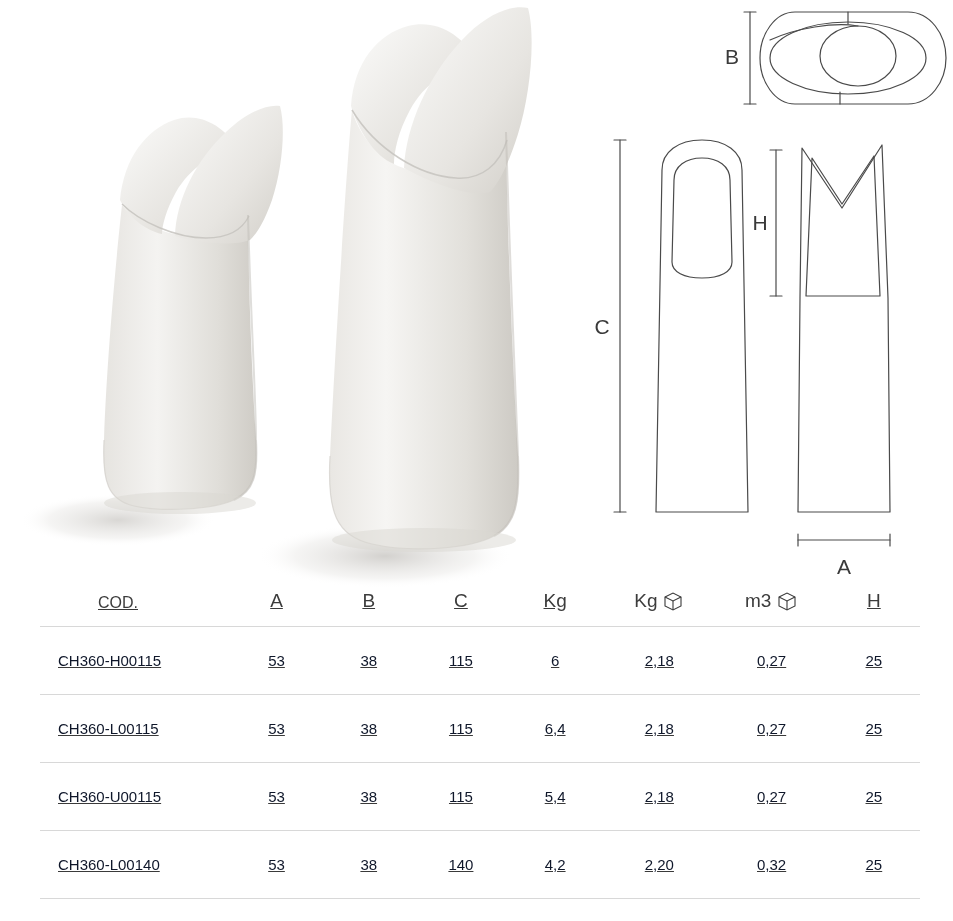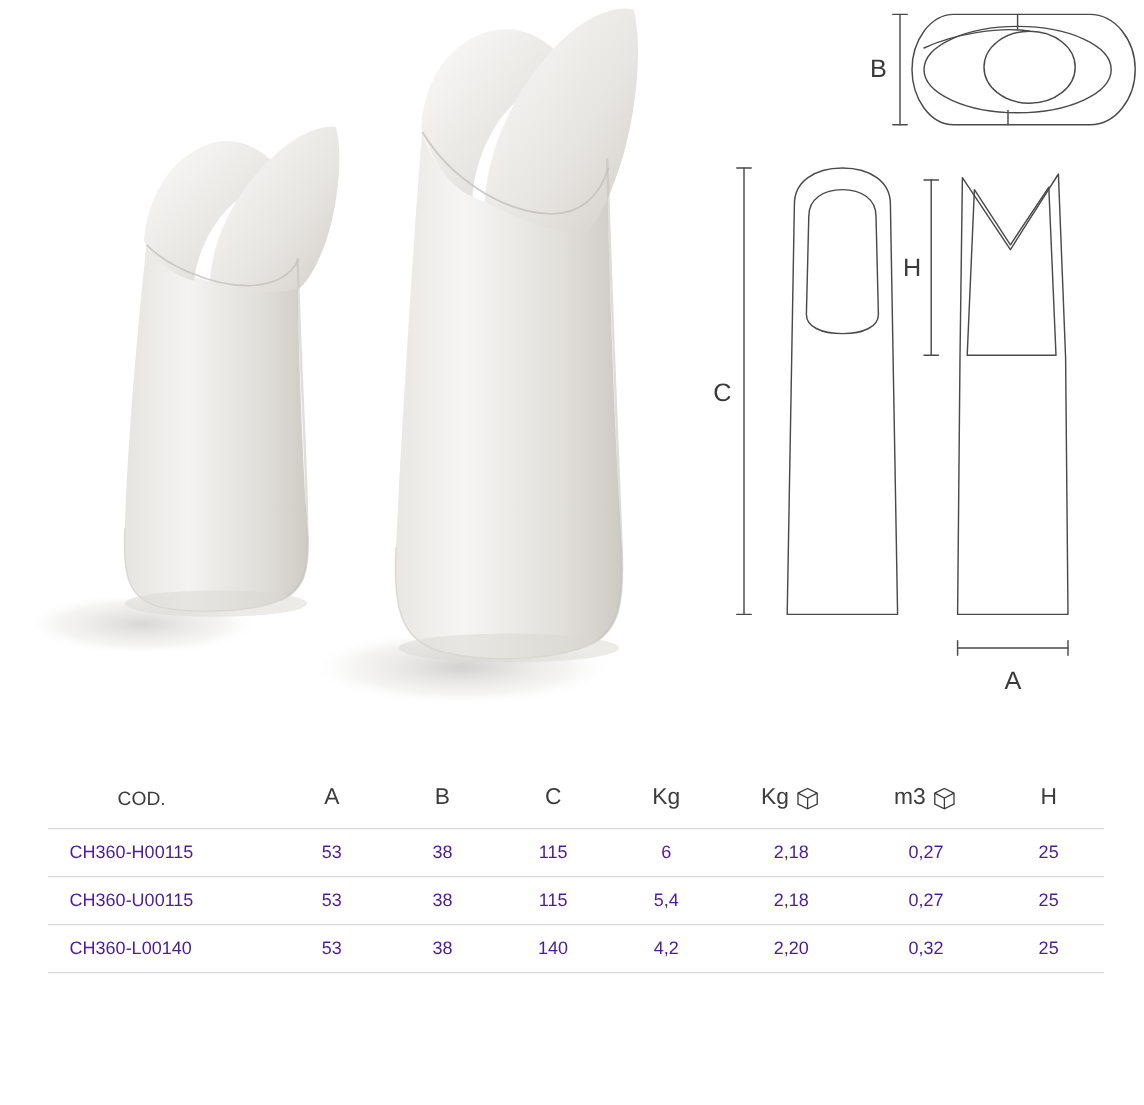--- a/index.html
+++ b/index.html
@@ -41,24 +41,25 @@
     left: 590px;
     top: 0;
     width: 363px;
     height: 600px;
   }
 
   
   .spec-table {
     position: absolute;
     left: 40px;
-    top: 648px;
+    top: 584px;
     width: 880px;
     border-collapse: collapse;
     font-size: 15px;
+    text-decoration: underline;
   }
   .spec-table th {
     font-weight: normal;
     font-size: 19px;
     color: #3c3c3c;
     padding: 6px 0 14px 0;
     text-align: center;
     vertical-align: bottom;
   }
   .spec-table th.cod-col {
@@ -66,24 +67,24 @@
     padding-left: 58px;
     font-size: 16px;
   }
   .spec-table tbody tr {
     border-top: 1px solid #d8d8d8;
   }
   .spec-table tbody tr:last-child {
     border-bottom: 1px solid #d8d8d8;
   }
   .spec-table td {
-    padding: 11px 0;
+    padding: 25px 0;
     text-align: center;
     font-size: 15px;
-    color: #4c1d95;
+    color: #0f172a;
   }
   .spec-table td.cod-cell {
     text-align: left;
     padding-left: 18px;
     font-size: 15px;
   }
   .hdr-with-icon {
     display: inline-flex;
     align-items: center;
     justify-content: center;
@@ -354,20 +355,30 @@
         <td class="cod-cell">CH360-H00115</td>
         <td>53</td>
         <td>38</td>
         <td>115</td>
         <td>6</td>
         <td>2,18</td>
         <td>0,27</td>
         <td>25</td>
       </tr>
       <tr>
+        <td class="cod-cell">CH360-L00115</td>
+        <td>53</td>
+        <td>38</td>
+        <td>115</td>
+        <td>6,4</td>
+        <td>2,18</td>
+        <td>0,27</td>
+        <td>25</td>
+      </tr>
+      <tr>
         <td class="cod-cell">CH360-U00115</td>
         <td>53</td>
         <td>38</td>
         <td>115</td>
         <td>5,4</td>
         <td>2,18</td>
         <td>0,27</td>
         <td>25</td>
       </tr>
       <tr>

